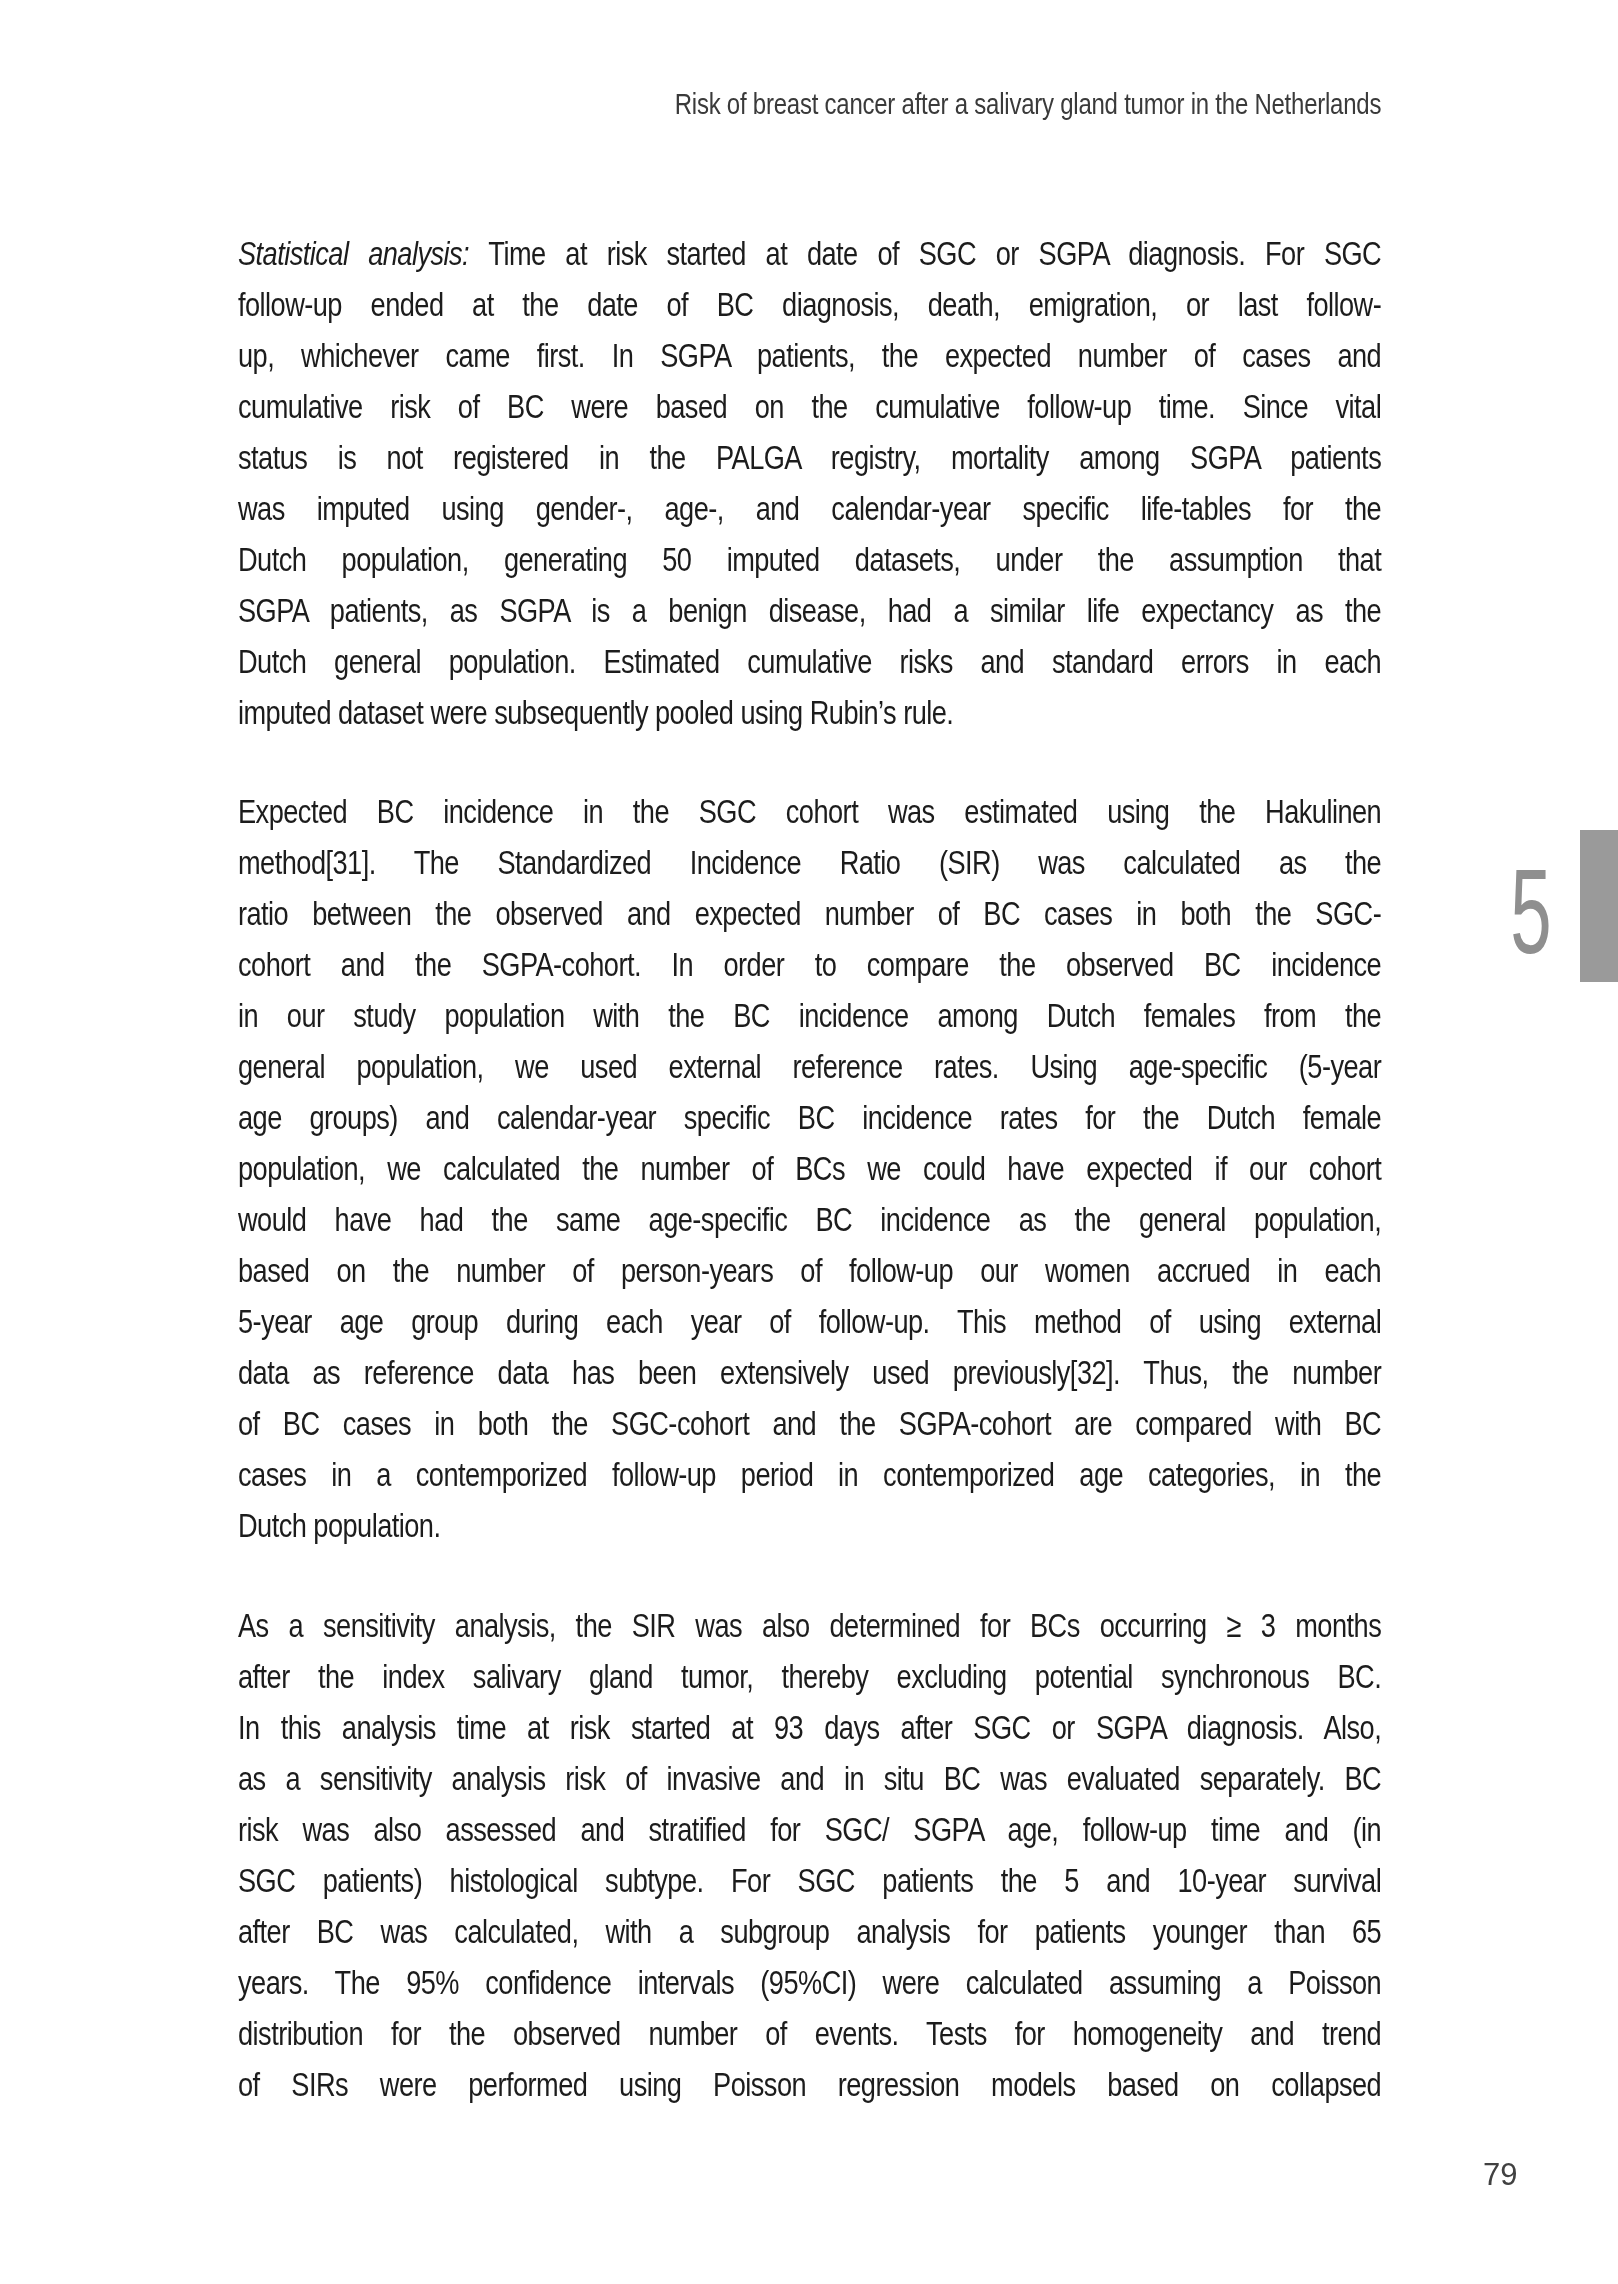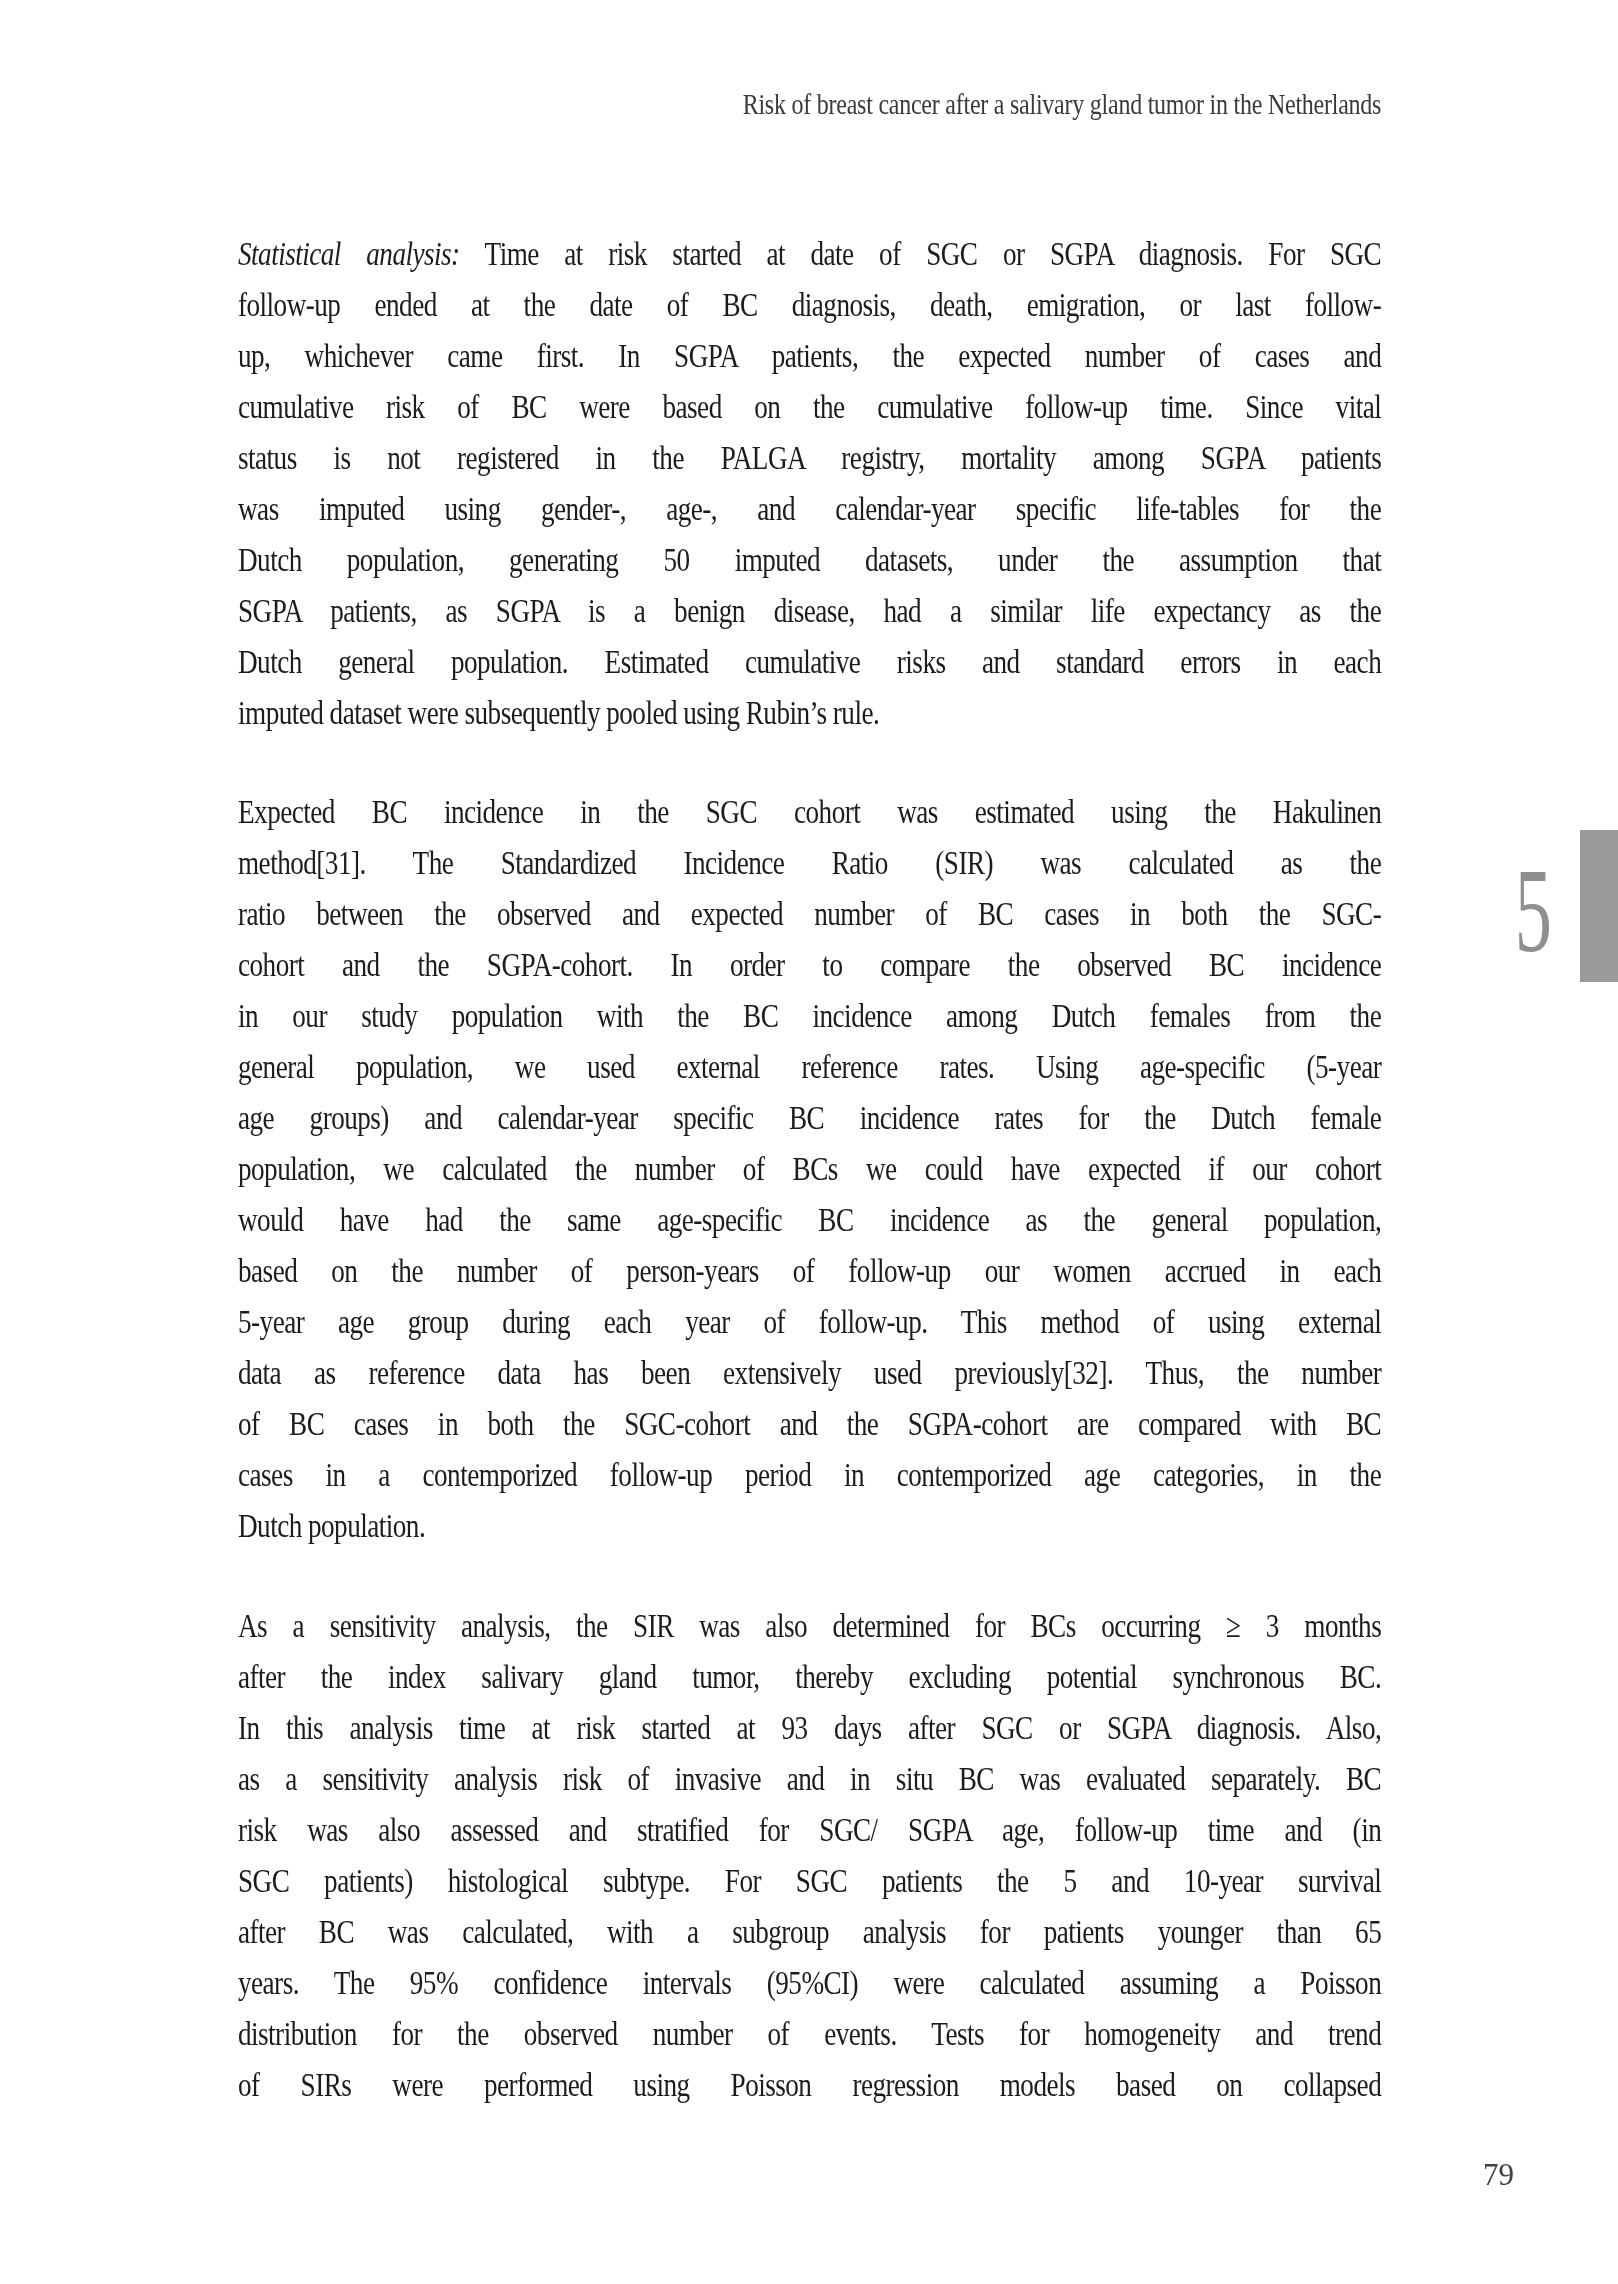--- a/index.html
+++ b/index.html
@@ -1,21 +1,21 @@
 <!DOCTYPE html>
 <html style="font-size:12px"><head>
 <meta charset="utf-8">
 <style>
   html,body{margin:0;padding:0;background:#ffffff;}
   .page{
     position:relative;
     width:1619px;
     height:2284px;
     background:#ffffff;
-    font-family:Liberation Serif, serif;
+    font-family:Liberation Sans, sans-serif;
     color:#1c1c1c;
     overflow:hidden;
   }
   .textcol{
     position:absolute;
     left:238px;
     top:0;
     width:1429px;
     transform:scaleX(0.8);
     transform-origin:left top;

